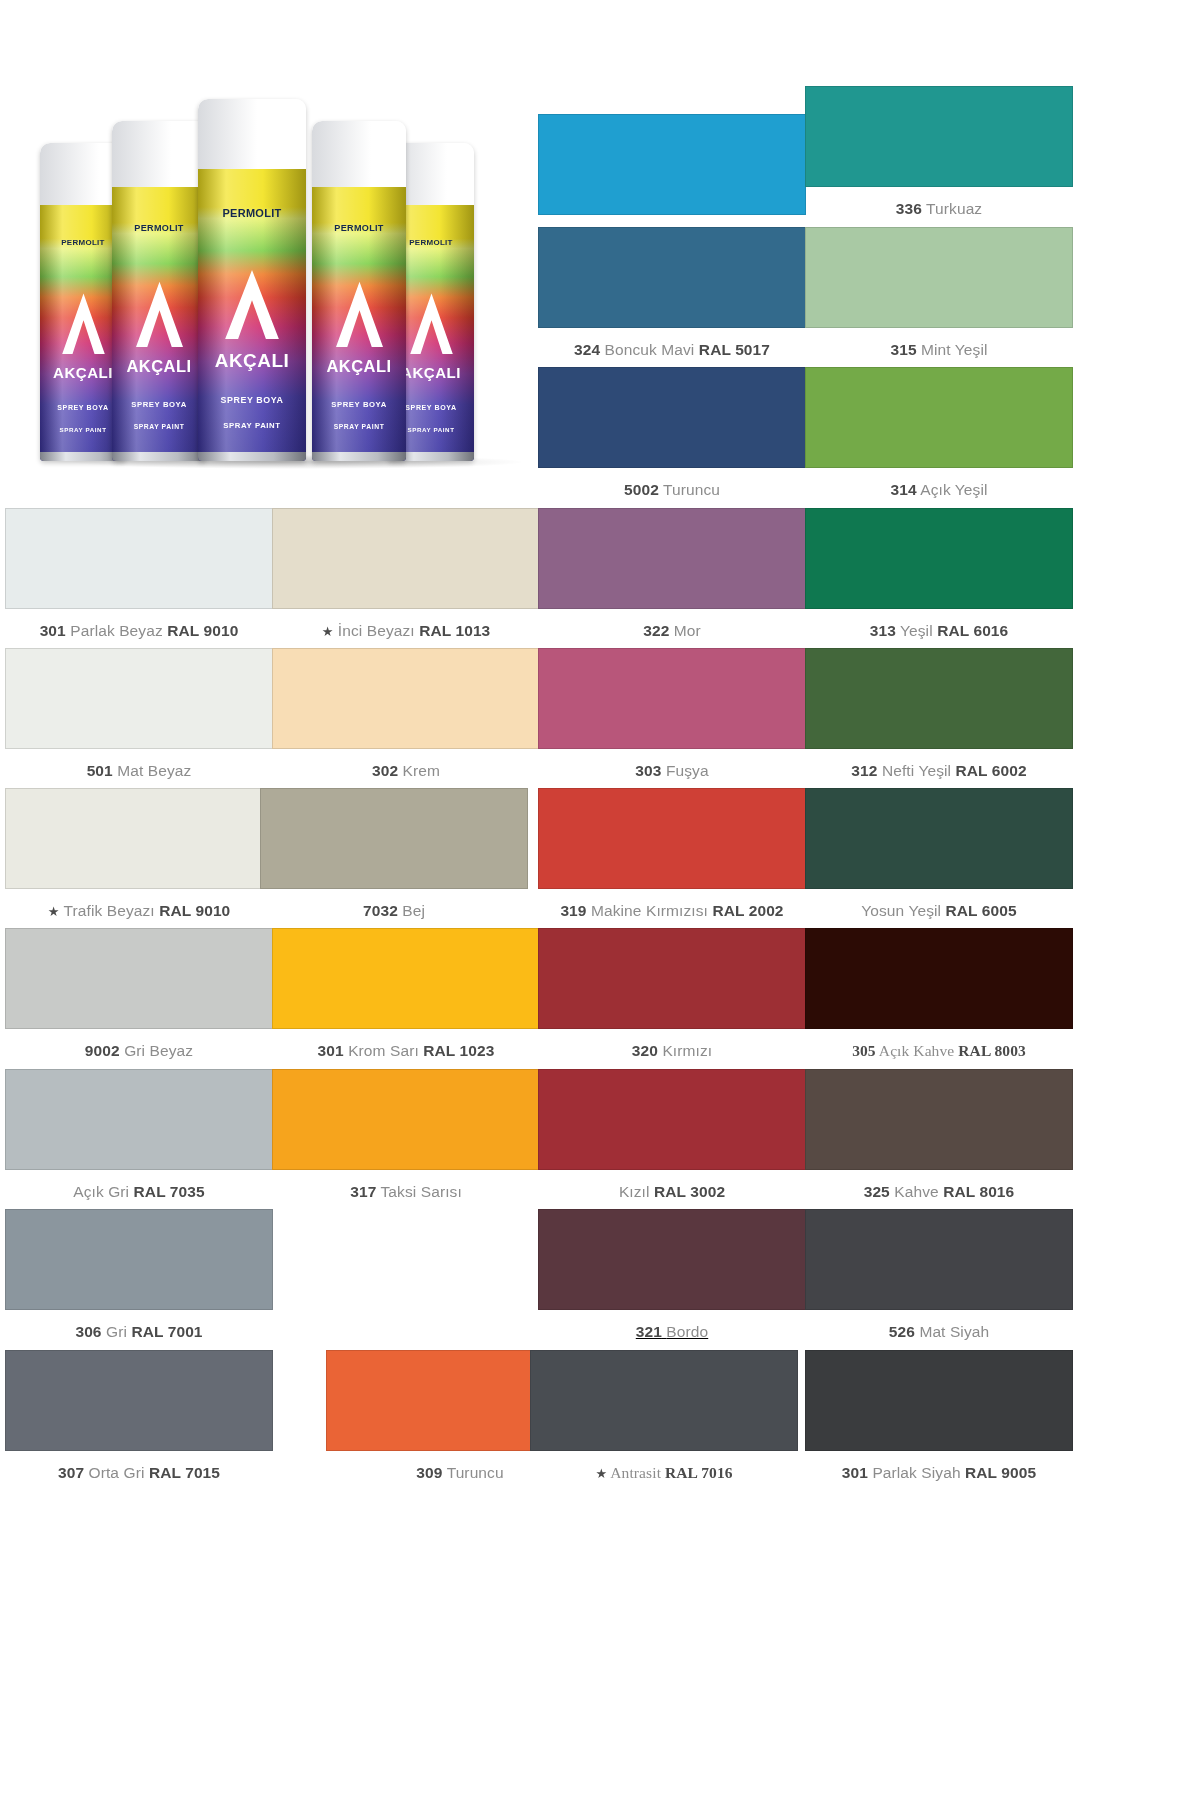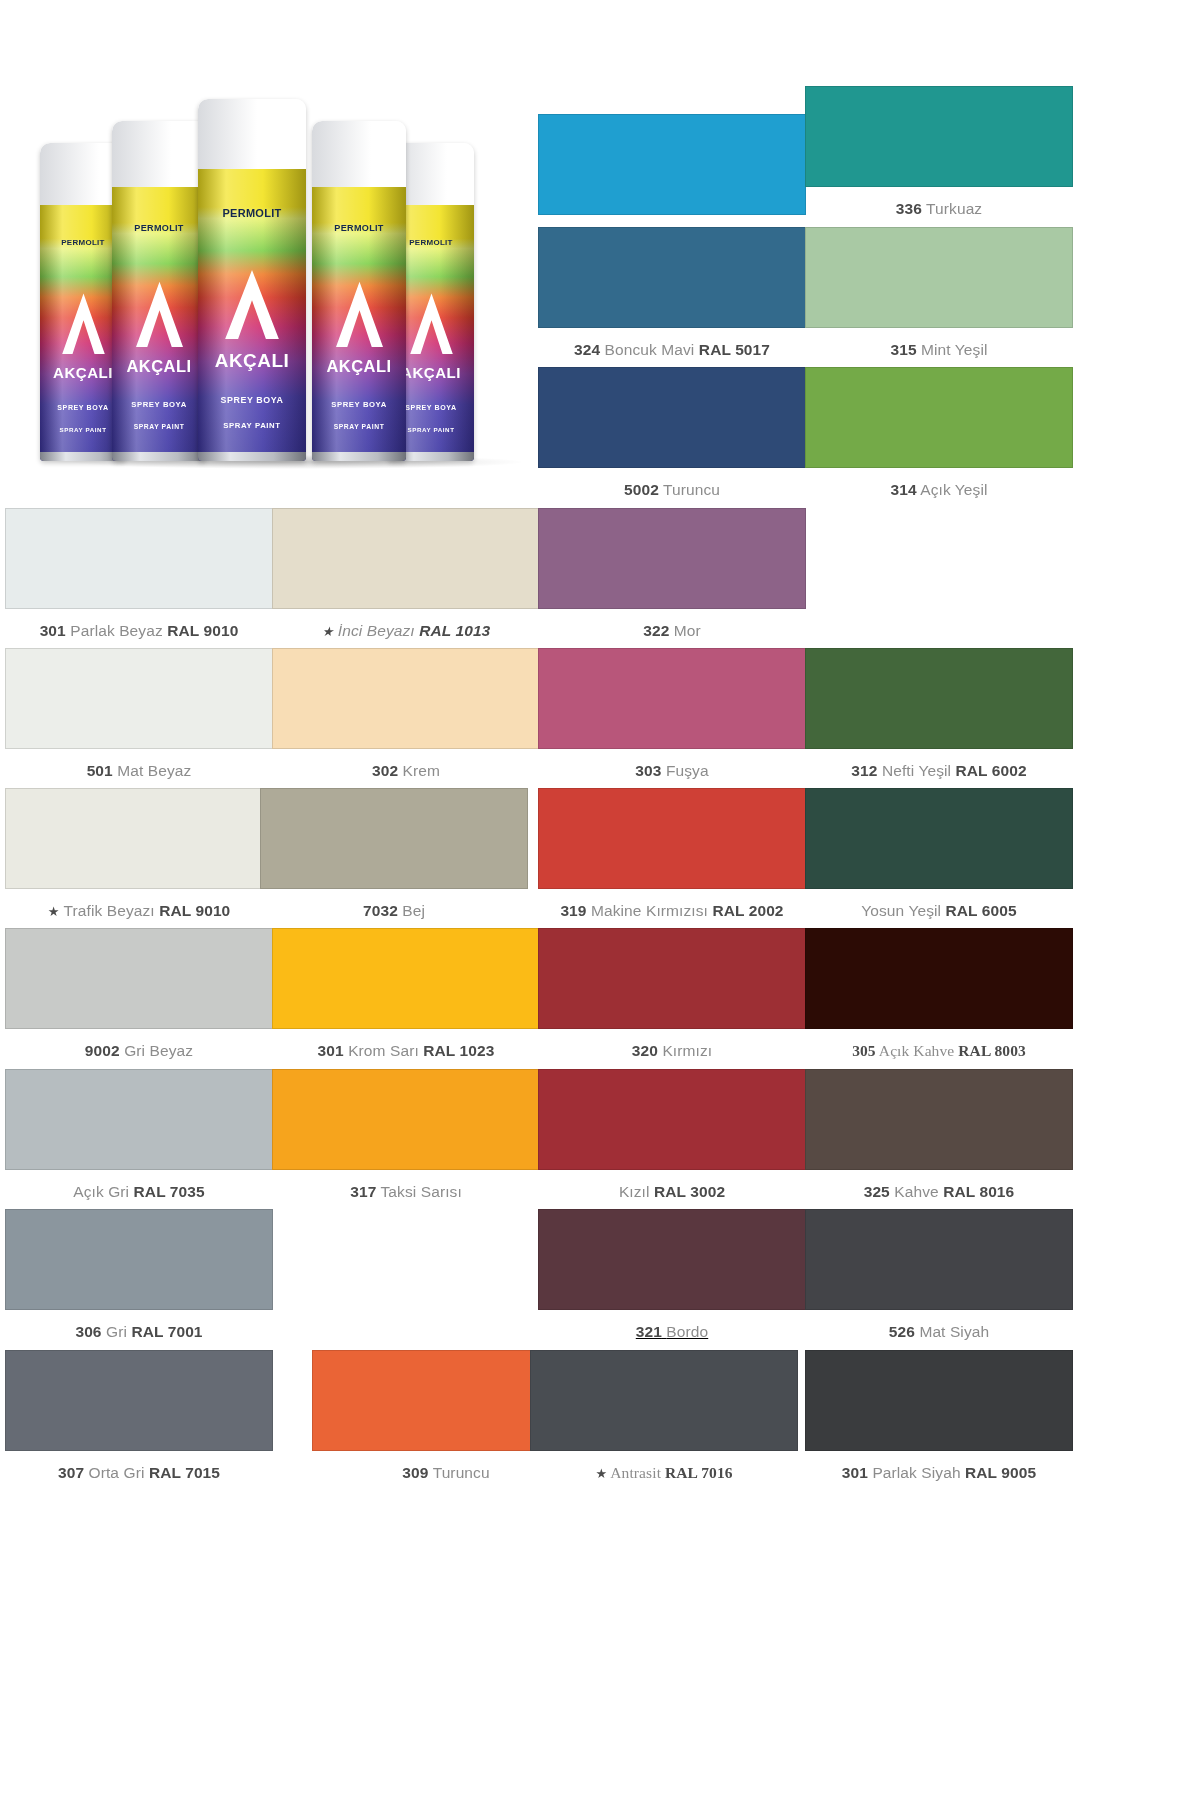--- a/index.html
+++ b/index.html
@@ -249,28 +249,32 @@
         <div class="cap"><b>5002</b> <span>Turuncu</span></div>
       </div>
       <div class="cell" style="left: 805px; top: 367px;">
         <div class="sw" style="background: rgb(116, 170, 72);"></div>
         <div class="cap"><b>314</b> <span>Açık Yeşil</span></div>
       </div>
       <div class="cell" style="left: 5px; top: 508px;">
         <div class="sw" style="background: rgb(231, 236, 236);"></div>
         <div class="cap"><b>301</b> <span>Parlak Beyaz</span> <b>RAL 9010</b></div>
       </div>
-      <div class="cell" style="left: 272px; top: 508px; font-style: italic;">
+      <div class="cell" style="left: 272px; top: 508px;">
         <div class="sw" style="background: rgb(228, 221, 203);"></div>
         <div class="cap"><span class="star">★</span> <span>İnci Beyazı</span> <b>RAL 1013</b></div>
       </div>
       <div class="cell" style="left: 538px; top: 508px;">
         <div class="sw" style="background: rgb(141, 99, 136);"></div>
         <div class="cap"><b>322</b> <span>Mor</span></div>
       </div>
+      <div class="cell" style="left: 805px; top: 508px;">
+        <div class="sw" style="background: rgb(15, 120, 80);"></div>
+        <div class="cap"><b>313</b> <span>Yeşil</span> <b>RAL 6016</b></div>
+      </div>
       <div class="cell" style="left: 5px; top: 648px;">
         <div class="sw" style="background: rgb(236, 238, 234);"></div>
         <div class="cap"><b>501</b> <span>Mat Beyaz</span></div>
       </div>
       <div class="cell" style="left: 272px; top: 648px;">
         <div class="sw" style="background: rgb(248, 221, 181);"></div>
         <div class="cap"><b>302</b> <span>Krem</span></div>
       </div>
       <div class="cell" style="left: 538px; top: 648px;">
         <div class="sw" style="background: rgb(184, 86, 122);"></div>
@@ -337,21 +341,21 @@
         <div class="cap"><b>321</b> <span>Bordo</span></div>
       </div>
       <div class="cell" style="left: 805px; top: 1209px;">
         <div class="sw" style="background: rgb(67, 68, 72);"></div>
         <div class="cap"><b>526</b> <span>Mat Siyah</span></div>
       </div>
       <div class="cell" style="left: 5px; top: 1350px;">
         <div class="sw" style="background: rgb(102, 107, 116);"></div>
         <div class="cap"><b>307</b> <span>Orta Gri</span> <b>RAL 7015</b></div>
       </div>
-      <div class="cell" style="left: 272px; top: 1350px; padding-left: 40px;">
+      <div class="cell" style="left: 286px; top: 1350px; padding-left: 40px;">
         <div class="sw" style="background: rgb(234, 100, 54);"></div>
         <div class="cap"><b>309</b> <span>Turuncu</span></div>
       </div>
       <div class="cell" style="left: 530px; top: 1350px; font-family: Liberation Serif, serif;">
         <div class="sw" style="background: rgb(73, 77, 82);"></div>
         <div class="cap"><span class="star">★</span> <span>Antrasit</span> <b>RAL 7016</b></div>
       </div>
       <div class="cell" style="left: 805px; top: 1350px;">
         <div class="sw" style="background: rgb(58, 60, 62);"></div>
         <div class="cap"><b>301</b> <span>Parlak Siyah</span> <b>RAL 9005</b></div>

